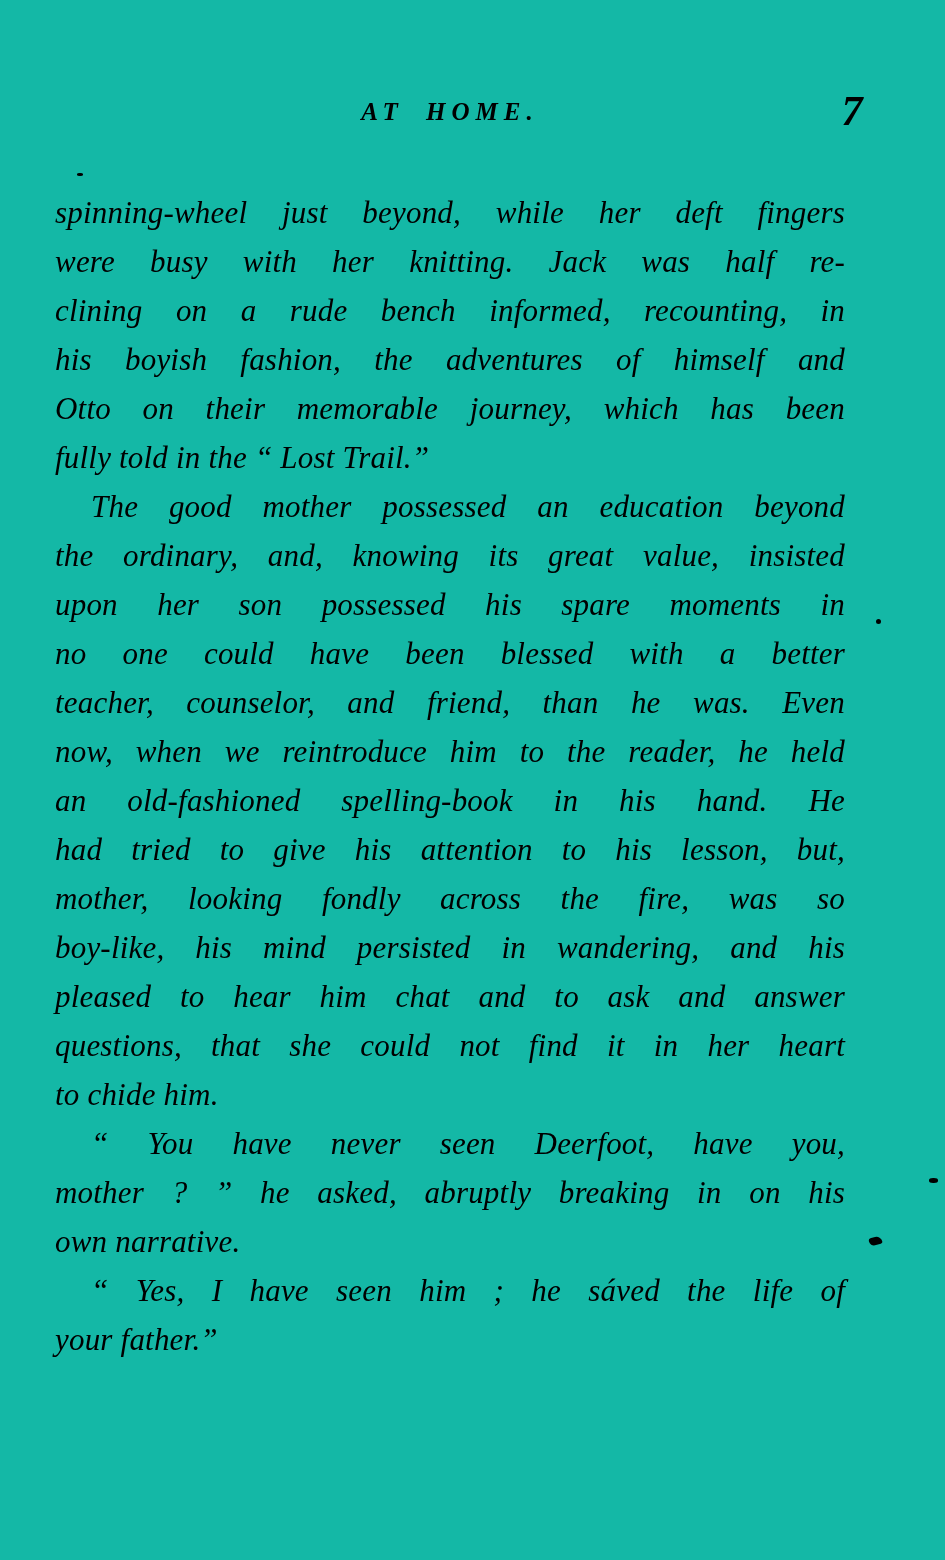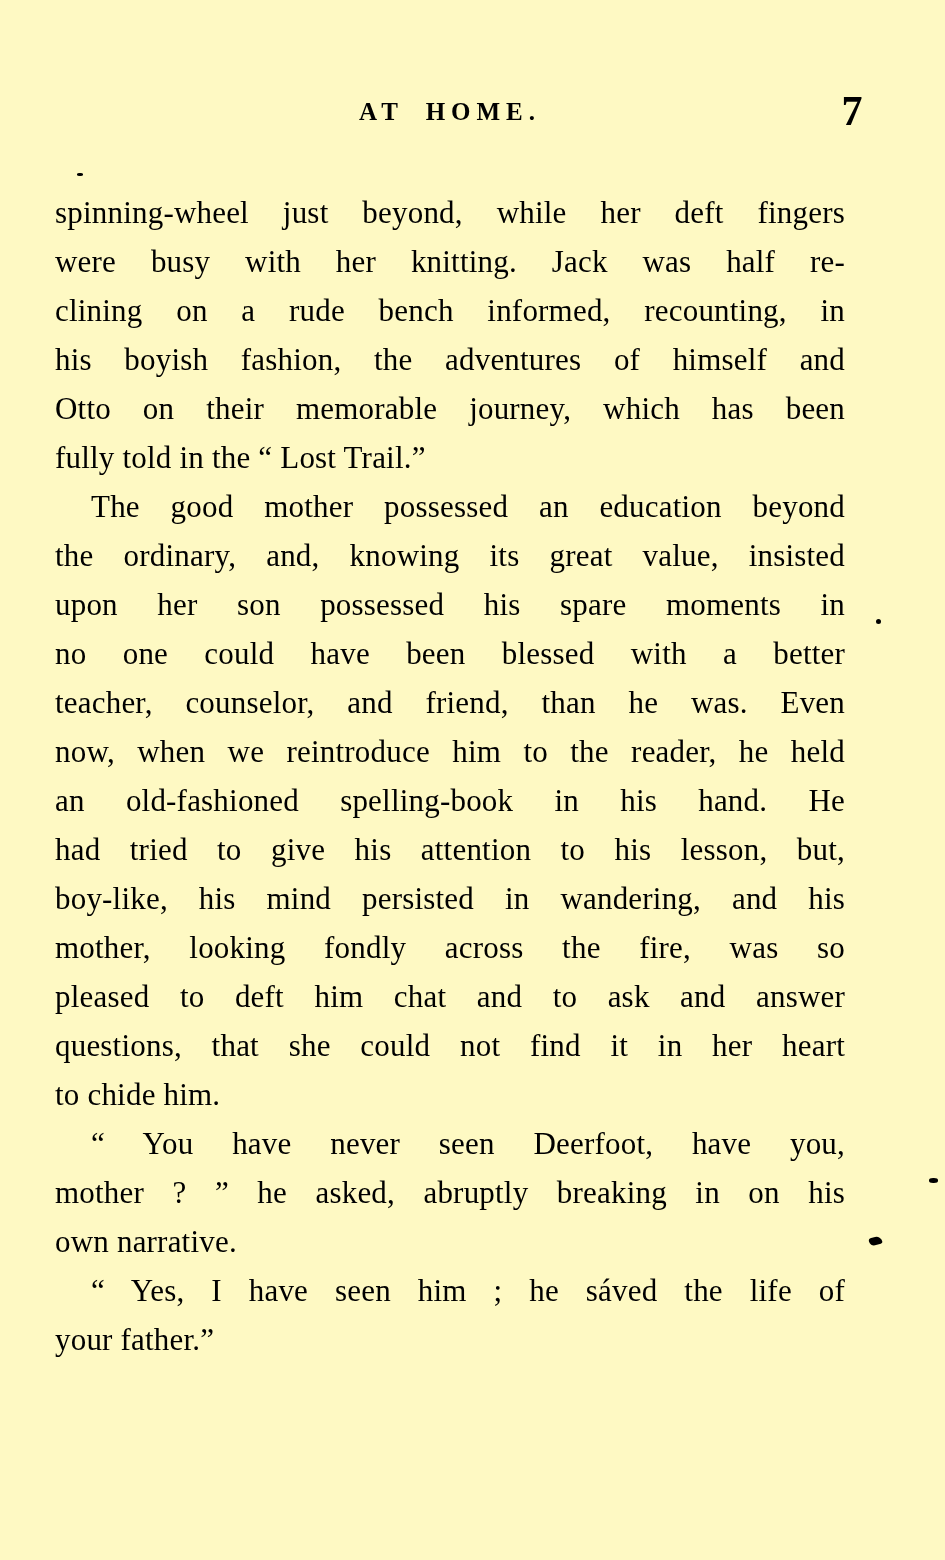--- a/index.html
+++ b/index.html
@@ -6,21 +6,22 @@
   body {
     width: 945px; height: 1560px;
     background: #ffffff;
     font-family: "Liberation Serif", serif;
     color: #000000;
     position: relative;
     overflow: hidden;
   }
   .page {
     position: absolute; inset: 0;
-    background: #fef9c3;
+    background: #14b8a6;
+    font-style: italic;
   }
   
   .running-header {
     position: absolute;
     left: 55px; top: 97px; width: 790px; height: 46px;
   }
   .running-title {
     text-align: center;
     font-weight: 700;
     font-size: 25px;
@@ -84,23 +85,23 @@
     <div class="line">Otto on their memorable journey, which has been</div>
     <div class="line end">fully told in the “ Lost Trail.”</div>
     <div class="line indent">The good mother possessed an education beyond</div>
     <div class="line">the ordinary, and, knowing its great value, insisted</div>
     <div class="line">upon her son possessed his spare moments in</div>
     <div class="line">no one could have been blessed with a better</div>
     <div class="line">teacher, counselor, and friend, than he was.  Even</div>
     <div class="line">now, when we reintroduce him to the reader, he held</div>
     <div class="line">an old-fashioned spelling-book in his hand.  He</div>
     <div class="line">had tried to give his attention to his lesson, but,</div>
+    <div class="line">mother, looking fondly across the fire, was so</div>
     <div class="line">boy-like, his mind persisted in wandering, and his</div>
-    <div class="line">mother, looking fondly across the fire, was so</div>
-    <div class="line">pleased to deft him chat and to ask and answer</div>
+    <div class="line">pleased to hear him chat and to ask and answer</div>
     <div class="line">questions, that she could not find it in her heart</div>
     <div class="line end">to chide him.</div>
     <div class="line indent">“ You have never seen Deerfoot, have you,</div>
     <div class="line">mother ? ” he asked, abruptly breaking in on his</div>
     <div class="line end">own narrative.</div>
     <div class="line indent">“ Yes, I have seen him ; he sáved the life of</div>
     <div class="line end">your father.”</div>
   </div>
 
   <div class="speck s1"></div>

